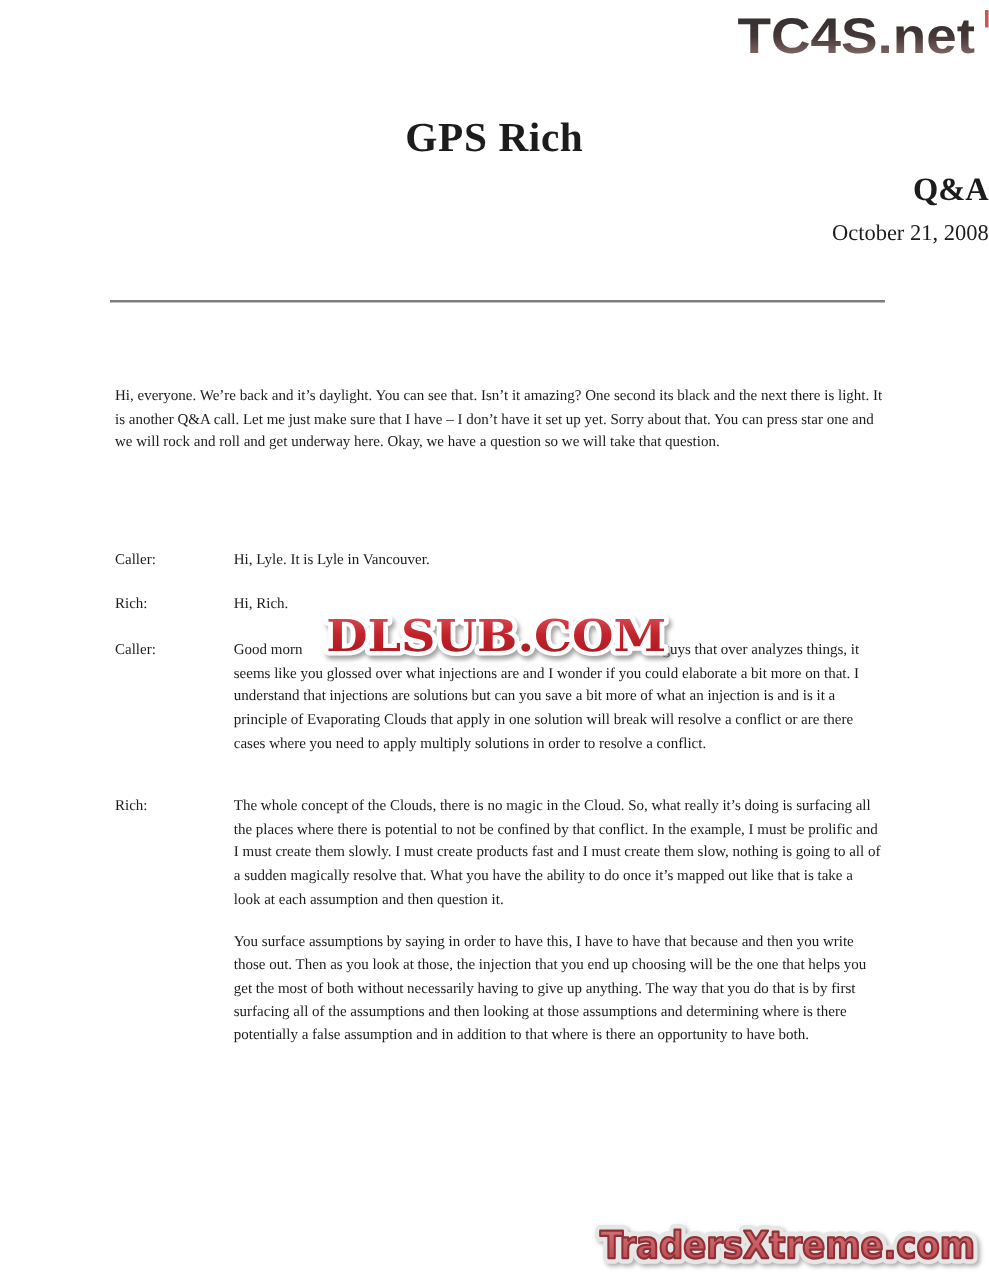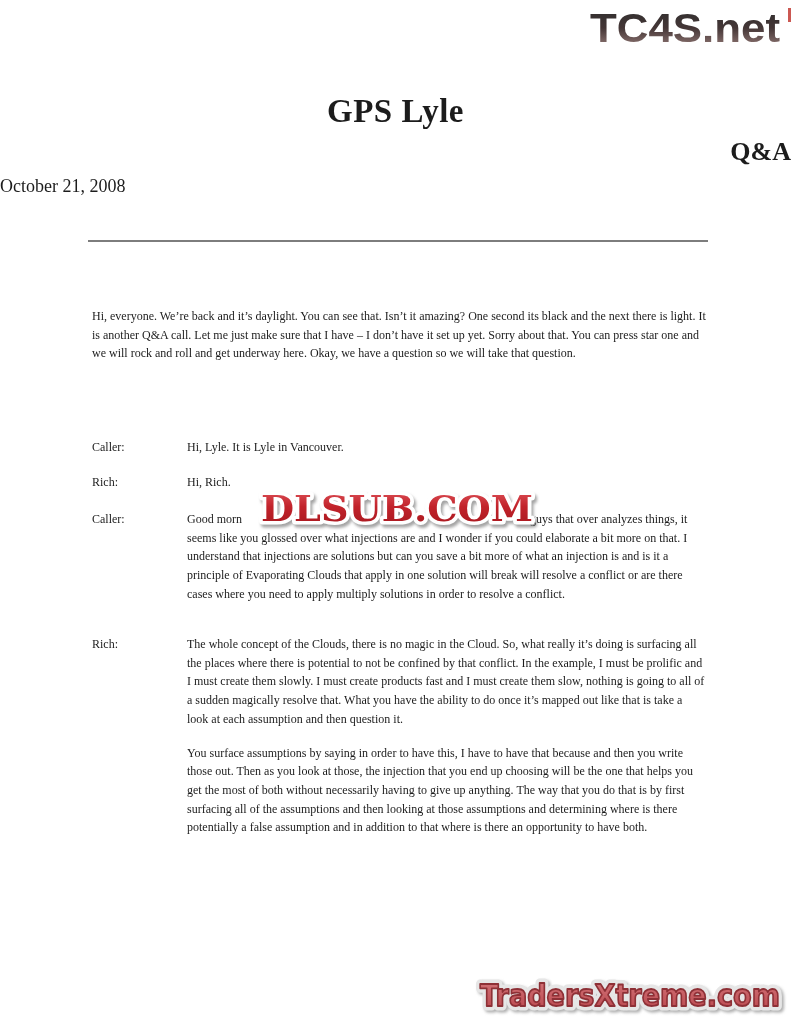--- a/index.html
+++ b/index.html
@@ -15,21 +15,21 @@
 
   
   .tc4s-logo { position: absolute; top: 2px; right: 6px; filter: blur(0.3px); }
   .edge-red { position: absolute; top: 8px; right: 0; width: 3px; height: 14px; background: #c23b34; opacity: .85; }
 
   
   .doc-title { position: absolute; top: 93px; left: 0; right: 0; text-align: center;
                font-size: 33px; font-weight: bold; letter-spacing: .5px; }
   .doc-subtitle { position: absolute; top: 137px; left: 0; right: 0; text-align: right;
                   font-size: 26px; font-weight: bold; }
-  .doc-date { position: absolute; top: 176px; left: 0; right: 0; text-align: left;
+  .doc-date { position: absolute; top: 176px; left: 0; right: 0; text-align: right;
               font-size: 18px; }
 
   .rule { position: absolute; top: 240px; left: 88px; width: 620px; height: 0;
           border-top: 2px solid #7d7d7d; }
 
   
   .bodytext { font-size: 12px; line-height: 18.7px; }
   .intro { position: absolute; top: 295px; left: 92px; width: 614px; }
 
   .row { position: absolute; left: 92px; width: 614px; }
@@ -62,21 +62,21 @@
       <linearGradient id="tcgrad" x1="0" y1="0" x2="0" y2="1">
         <stop offset="0" stop-color="#2e2e2e"></stop>
         <stop offset="0.5" stop-color="#443636"></stop>
         <stop offset="1" stop-color="#9b807d"></stop>
       </linearGradient>
     </defs>
     <text x="100" y="40" text-anchor="middle" textLength="190" lengthAdjust="spacingAndGlyphs" font-family="Liberation Sans, sans-serif" font-size="40" font-weight="bold" fill="url(#tcgrad)">TC4S.net</text>
   </svg>
   <div class="edge-red"></div>
 
-  <div class="doc-title">GPS Lyle</div>
+  <div class="doc-title">GPS Rich</div>
   <div class="doc-subtitle">Q&amp;A</div>
   <div class="doc-date">October 21, 2008</div>
 
   <div class="rule"></div>
 
   <p class="intro bodytext">Hi, everyone. We’re back and it’s daylight. You can see that. Isn’t it amazing? One second its black and the next there is light. It is another Q&amp;A call. Let me just make sure that I have – I don’t have it set up yet. Sorry about that. You can press star one and we will rock and roll and get underway here. Okay, we have a question so we will take that question.</p>
 
   <div class="row row-1 bodytext">
     <span class="speaker">Caller:</span>
     <div class="speech">

